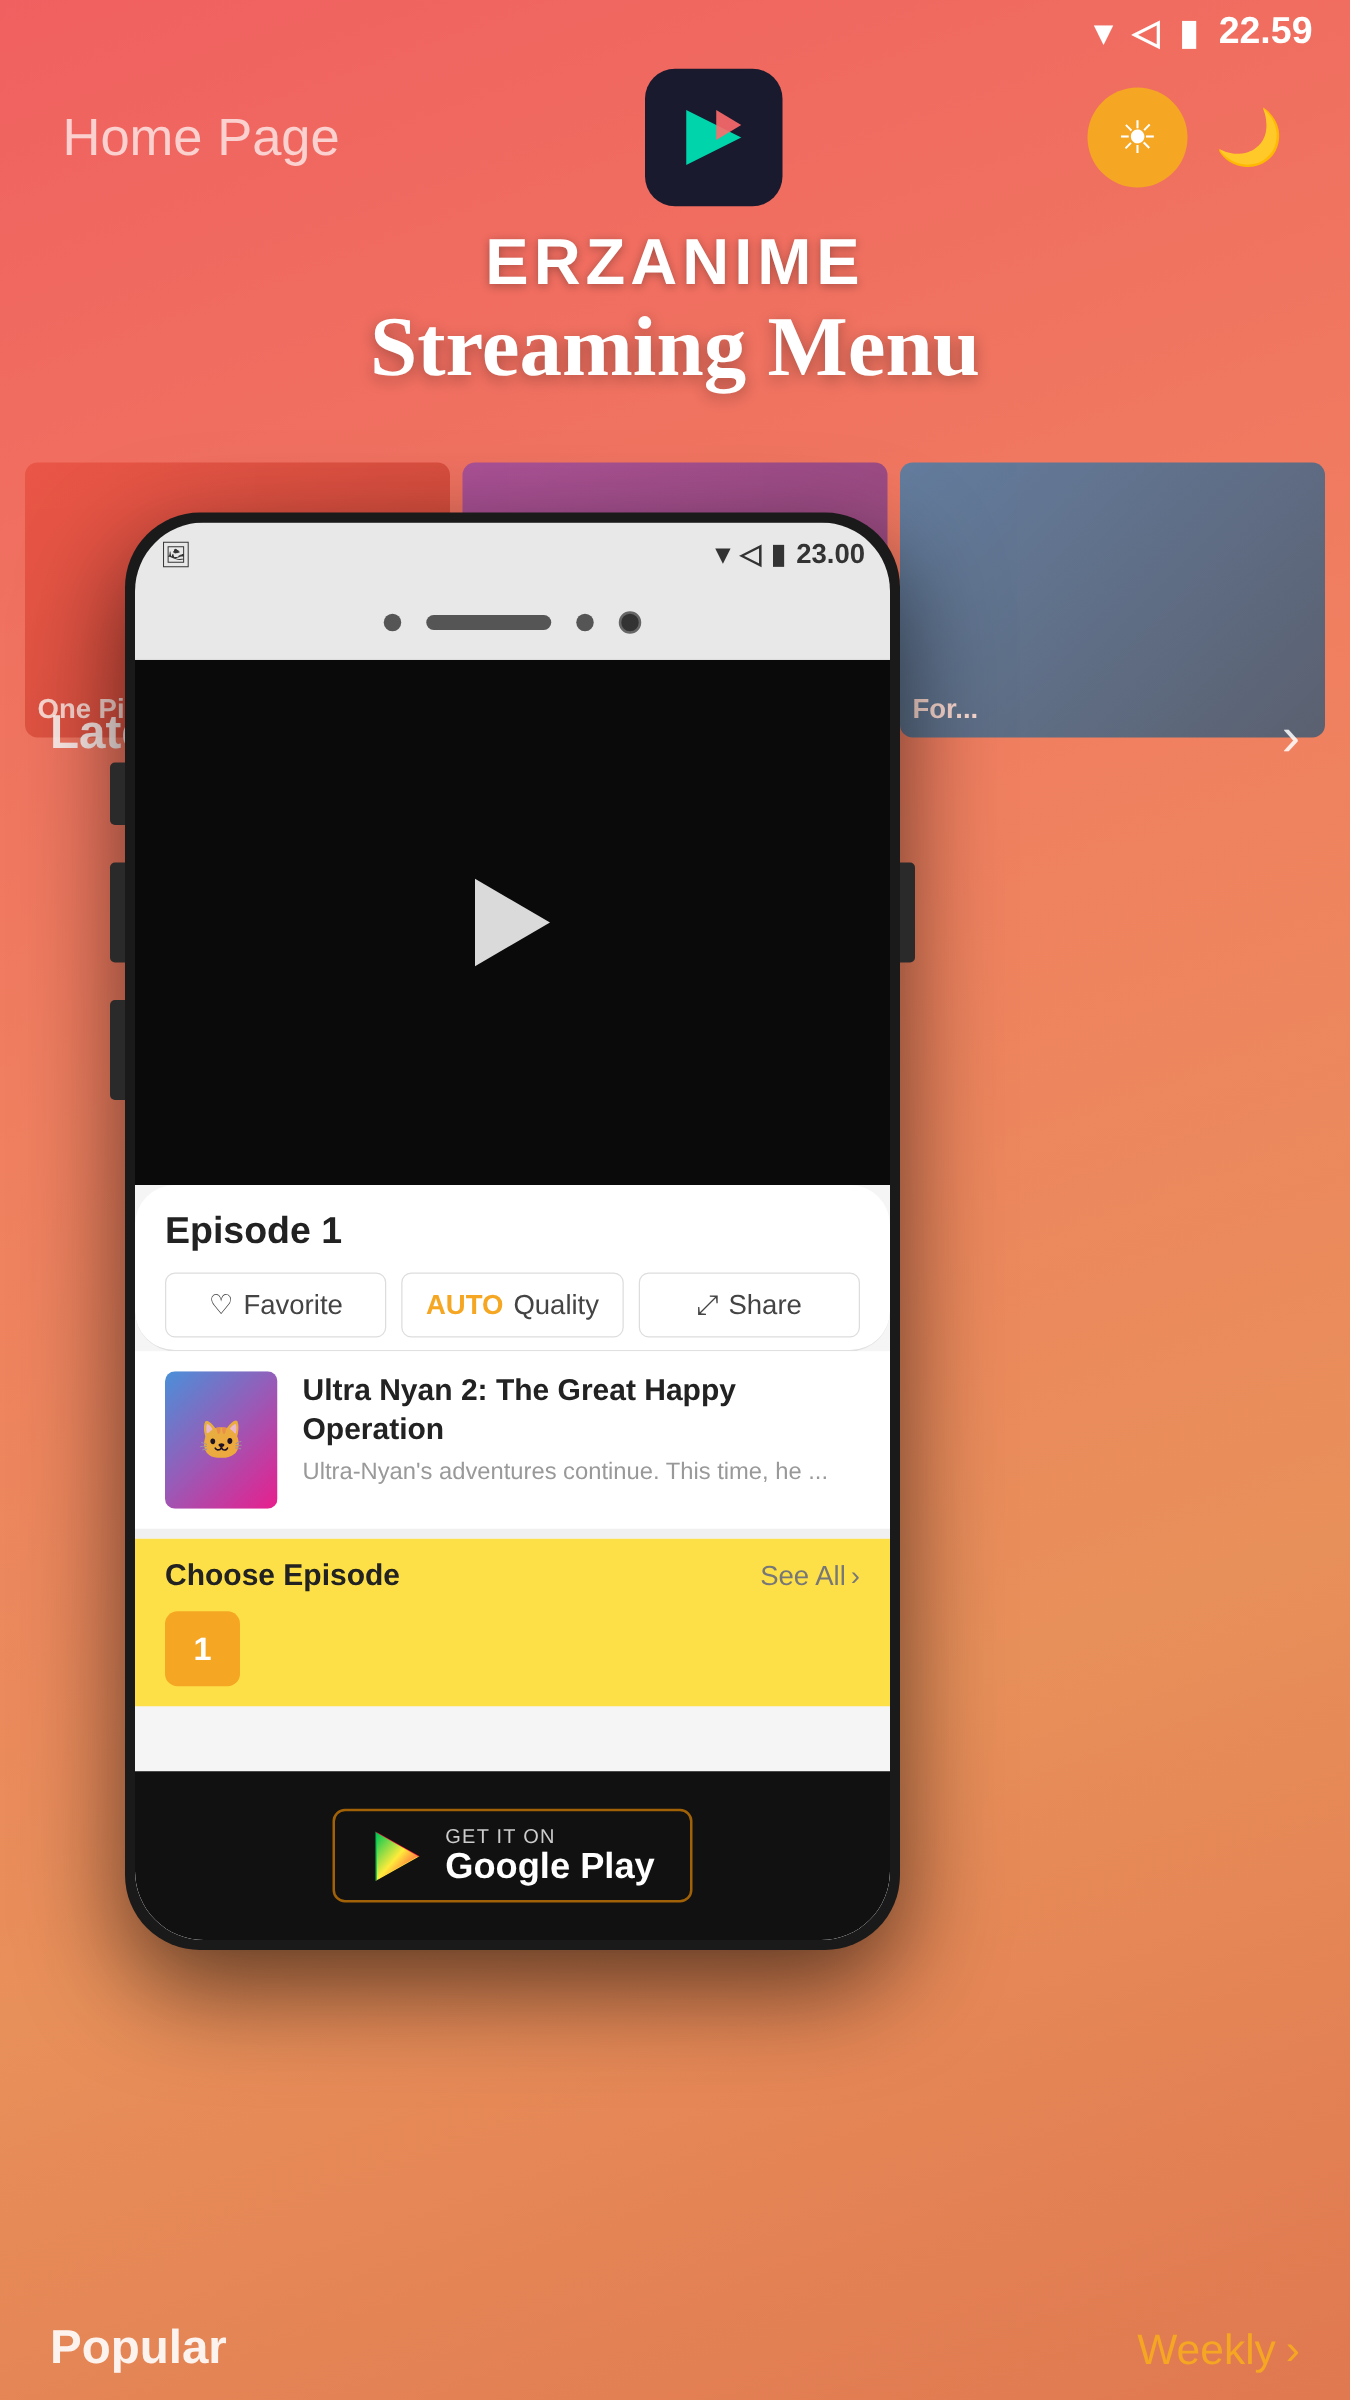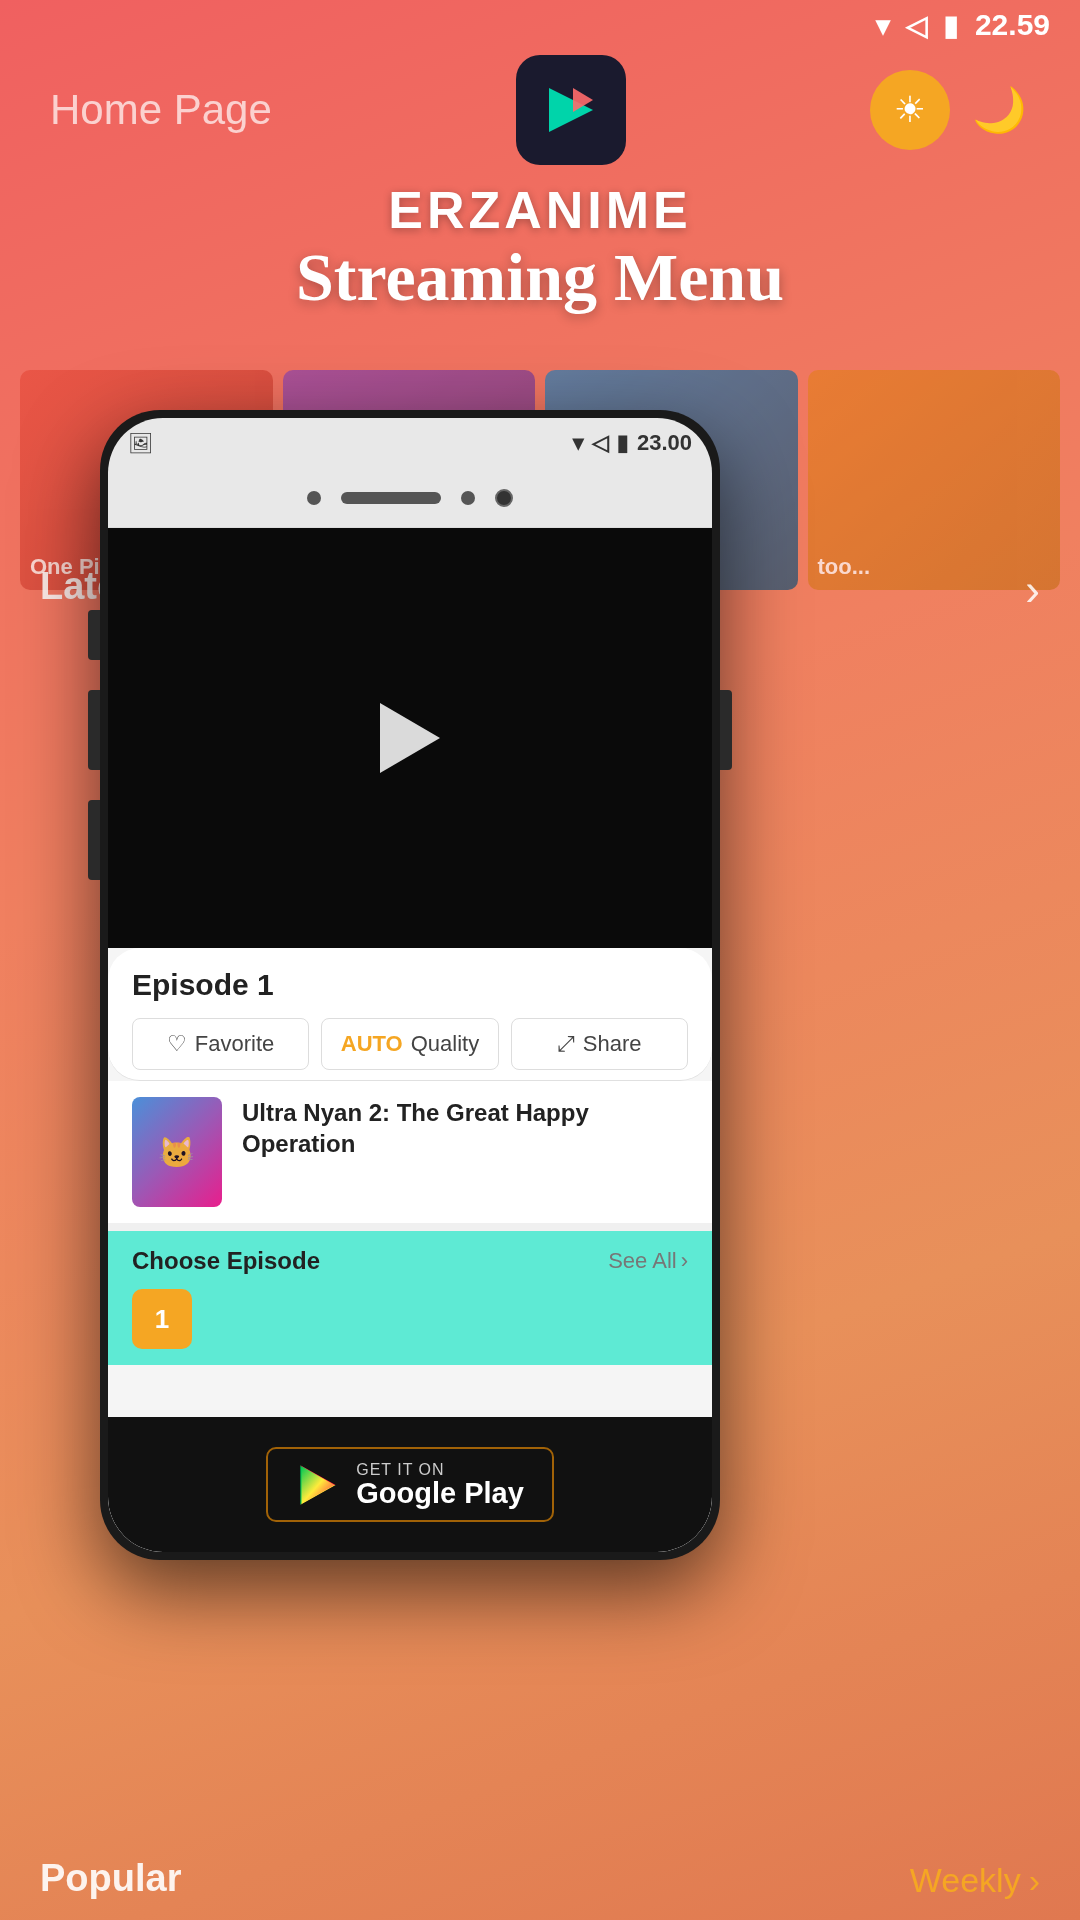--- a/index.html
+++ b/index.html
@@ -404,21 +404,21 @@
     }
 
     .anime-description {
       font-size: 19px;
       color: #999;
       line-height: 1.4;
     }
 
     
     .choose-episode-section {
-      background: #5eead4;
+      background: #fde047;
       padding: 16px 24px;
     }
 
     .choose-episode-header {
       display: flex;
       justify-content: space-between;
       align-items: center;
       margin-bottom: 14px;
     }
 
@@ -607,23 +607,20 @@
 <div class="bg-cards">
   <div class="bg-card">
     <span class="bg-card-title">One Pi...</span>
   </div>
   <div class="bg-card">
     <span class="bg-card-title">Sp...</span>
   </div>
   <div class="bg-card">
     <span class="bg-card-title">For...</span>
   </div>
-  <div class="bg-card">
-    <span class="bg-card-title">too...</span>
-  </div>
 </div>
 
 <div class="latest-section">Late</div>
 <div class="latest-arrow">›</div>
 
 <div class="phone-mockup">
   <div class="phone-shell">
 
     <div class="phone-side-btn-right"></div>
     <div class="phone-side-btn-left-1"></div>
@@ -678,20 +675,21 @@
         </div>
 
         <div class="anime-info-card">
           <div class="anime-thumb">
             <div class="anime-thumb-inner">
               <span class="anime-thumb-char">🐱</span>
             </div>
           </div>
           <div class="anime-info-text">
             <div class="anime-title">Ultra Nyan 2: The Great Happy Operation</div>
+            <div class="anime-description">Ultra-Nyan's adventures continue. This time, he ...</div>
           </div>
         </div>
 
         <div class="choose-episode-section">
           <div class="choose-episode-header">
             <span class="choose-episode-label">Choose Episode</span>
             <span class="see-all-link">
               <span>See All</span>
               <span>›</span>
             </span>

